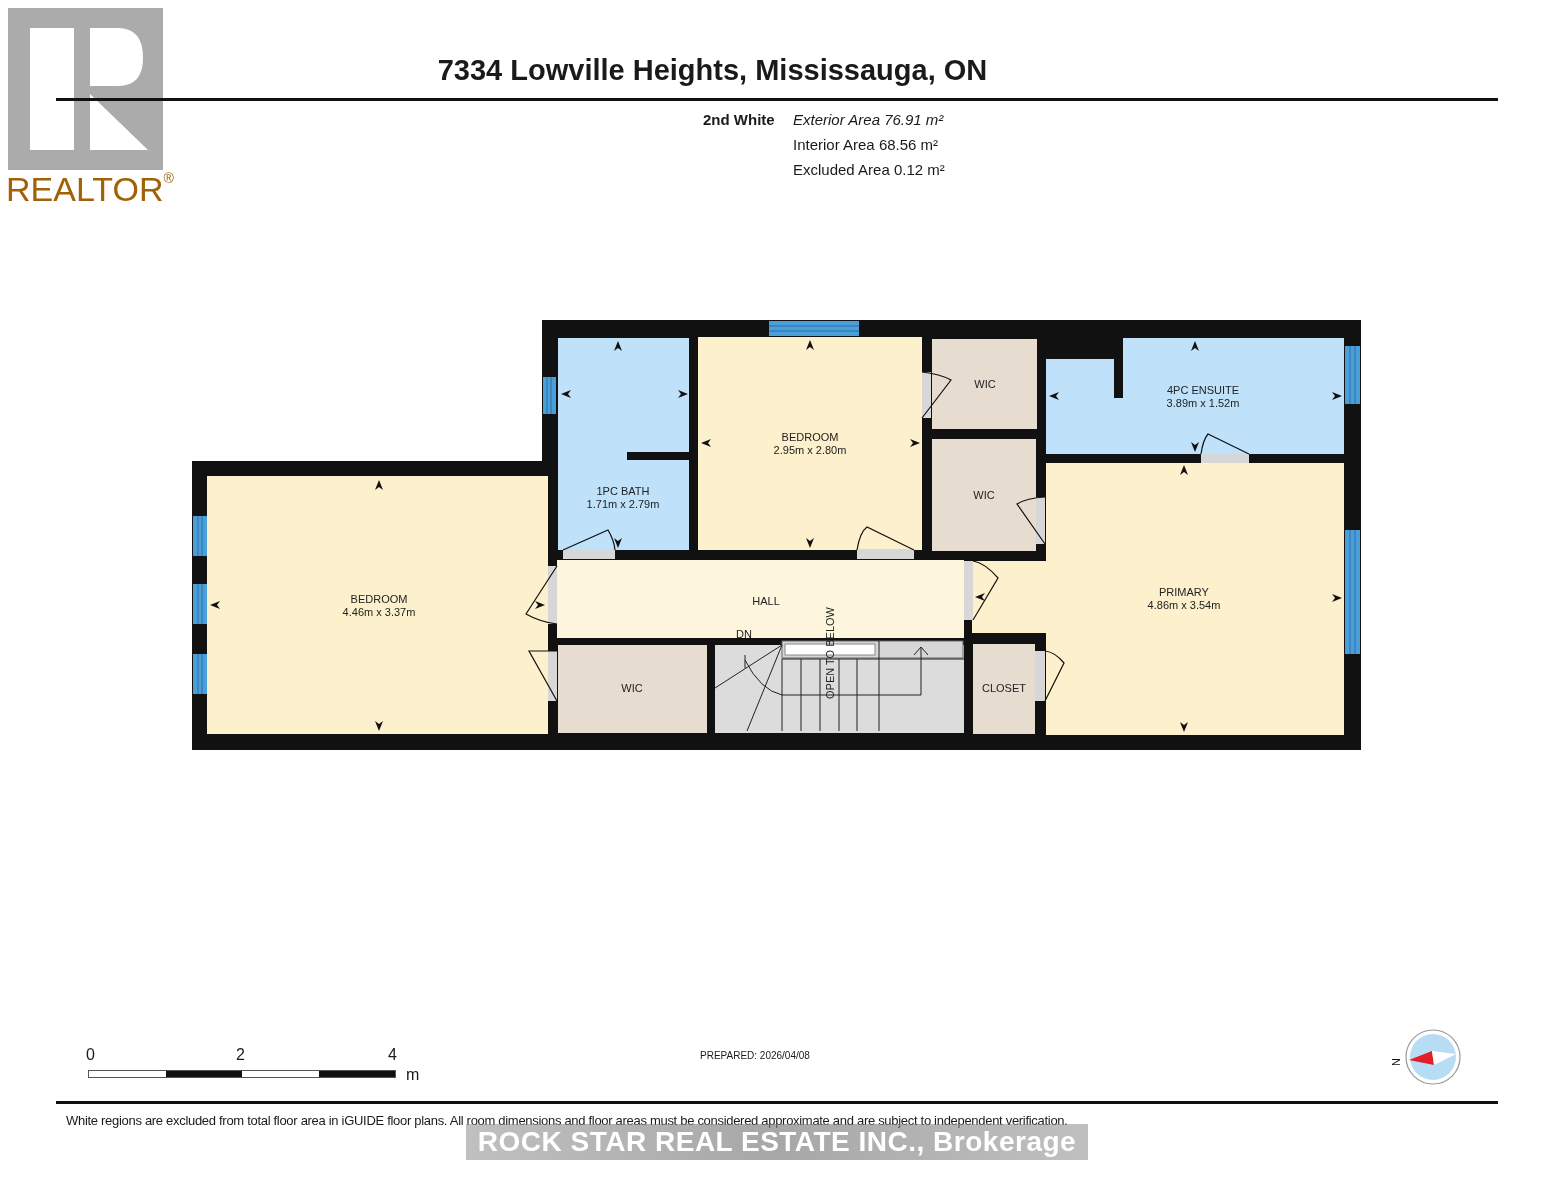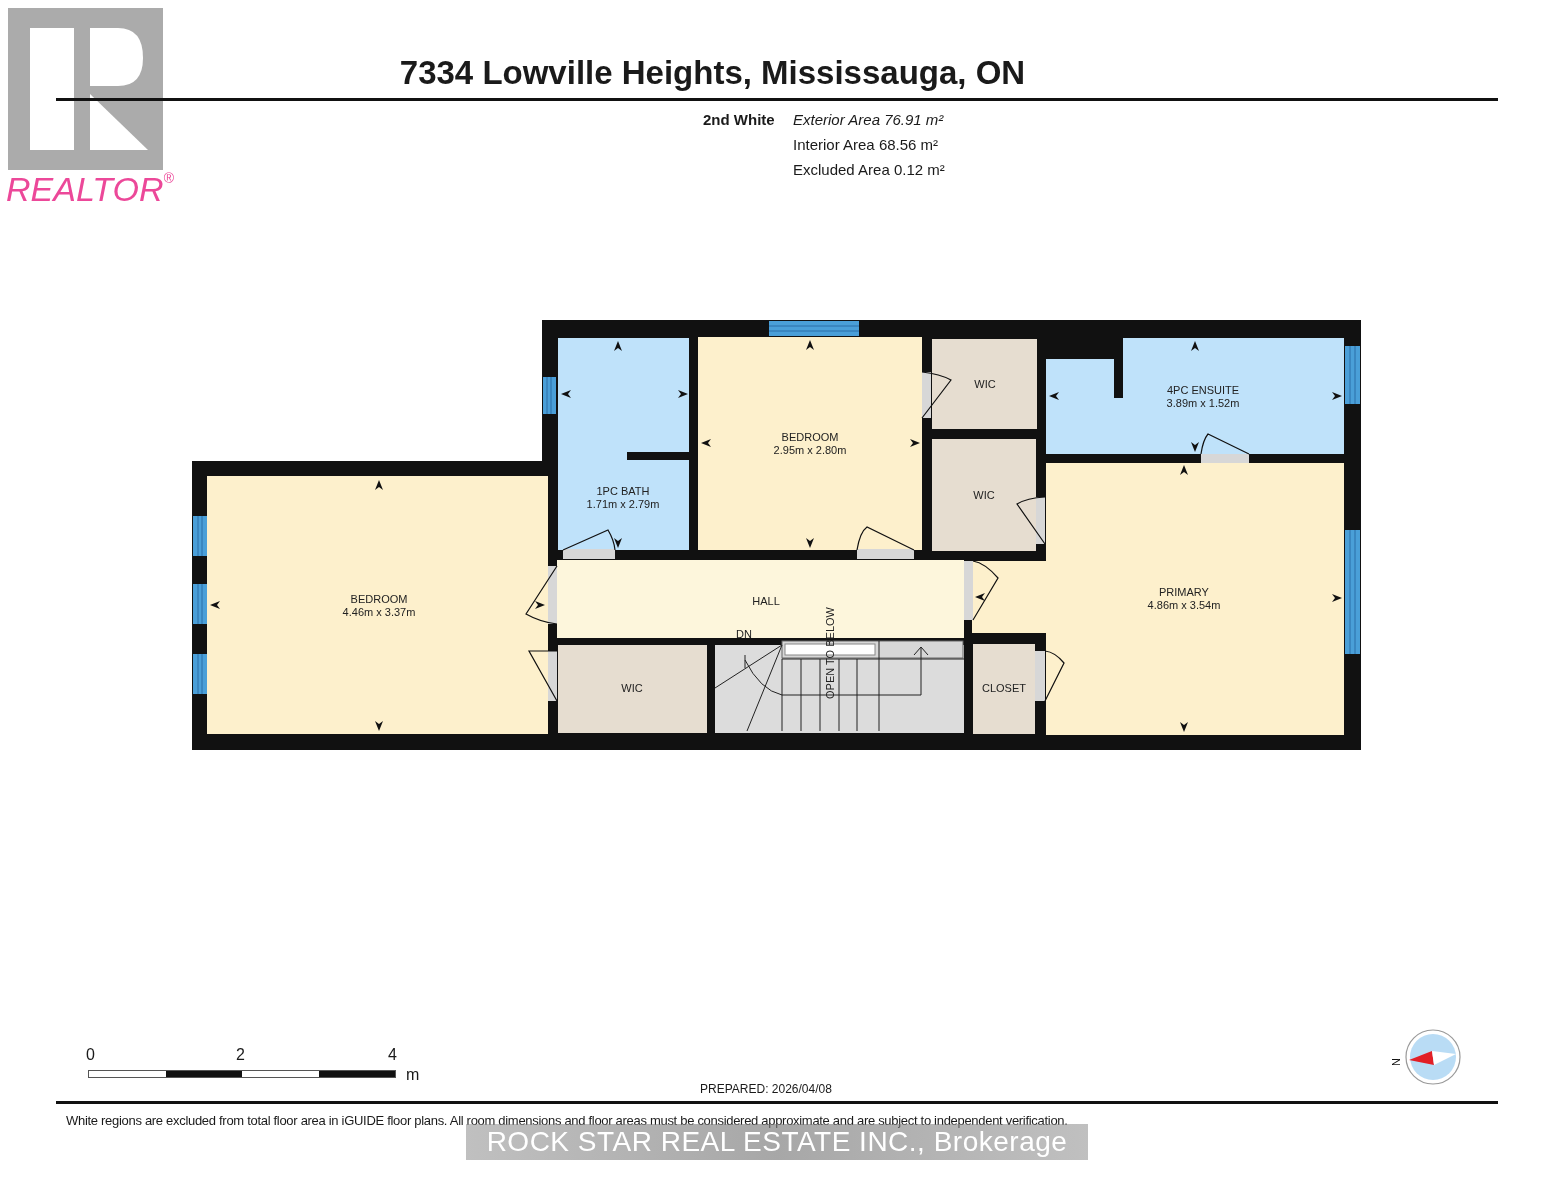--- a/index.html
+++ b/index.html
@@ -1,48 +1,48 @@
 <!DOCTYPE html>
 <html><head>
 <meta charset="utf-8">
 <style>
   html, body { margin: 0; padding: 0; background: #ffffff; }
   body { width: 1553px; height: 1200px; position: relative; overflow: hidden;
          font-family: "Liberation Sans", sans-serif; color: #1a1a1a; }
   .abs { position: absolute; }
   #logo { left: 8px; top: 8px; width: 170px; height: 200px; }
   #title { left: 0; width: 1425px; top: 54px; text-align: center;
-           font-size: 33px; font-weight: bold; letter-spacing: 0px; }
+           font-size: 29px; font-weight: bold; letter-spacing: 0px; }
   #title-rule { left: 56px; top: 98px; width: 1442px; height: 3px; background: #111; }
   #floor-label { left: 703px; top: 111px; font-size: 15px; font-weight: bold; }
   .area-line { left: 793px; font-size: 15px; }
   #plan { left: 0; top: 0; }
   #scale { left: 84px; top: 1046px; }
-  #prepared { left: 700px; top: 1082px; font-size: 12px; }
+  #prepared { left: 700px; top: 1050px; font-size: 10px; }
   #compass { left: 1390px; top: 1028px; }
   #bottom-rule { left: 56px; top: 1101px; width: 1442px; height: 3px; background: #111; }
   #disclaimer { left: 66px; top: 1113px; font-size: 13px; letter-spacing: -0.3px; }
   #brokerage { left: 466px; top: 1124px; width: 622px; height: 36px;
                background: linear-gradient(90deg, rgba(140,140,140,0.55), rgba(120,120,120,0.65), rgba(140,140,140,0.55));
                color: #ffffff; font-size: 28px; line-height: 36px; text-align: center;
-               letter-spacing: 0.5px; }
+               letter-spacing: 0.5px; font-weight: bold; }
   .room-label { font-family: "Liberation Sans", sans-serif; font-size: 11px; fill: #222; }
 </style>
 </head>
 <body>
 
 <div id="logo" class="abs">
   <svg width="170" height="200" viewBox="0 0 170 200">
     <rect x="0" y="0" width="155" height="162" fill="#ababab"></rect>
     <rect x="22" y="20" width="44" height="122" fill="#ffffff"></rect>
     <path d="M82 20 L110 20 Q135 20 135 50 Q135 78 110 78 L82 78 Z" fill="#ffffff"></path>
     <rect x="82" y="20" width="0" height="0" fill="#fff"></rect>
     <polygon points="82,86 82,142 140,142" fill="#ffffff"></polygon>
   </svg>
-  <div class="abs" style="left:-2px; top:162px; font-size:34px; color:#ec4899; letter-spacing:0px;font-style:italic;">
+  <div class="abs" style="left:-2px; top:162px; font-size:34px; color:#a16207; letter-spacing:0px;">
     <span>REALTOR</span><sup style="font-size:14px; vertical-align:18px;">®</sup>
   </div>
 </div>
 
 <div id="title" class="abs">7334 Lowville Heights, Mississauga, ON</div>
 <div id="title-rule" class="abs"></div>
 
 <div id="floor-label" class="abs">2nd White</div>
 <div class="abs area-line" style="top:111px;font-style:italic;">Exterior Area 76.91 m²</div>
 <div class="abs area-line" style="top:136px;">Interior Area 68.56 m²</div>

